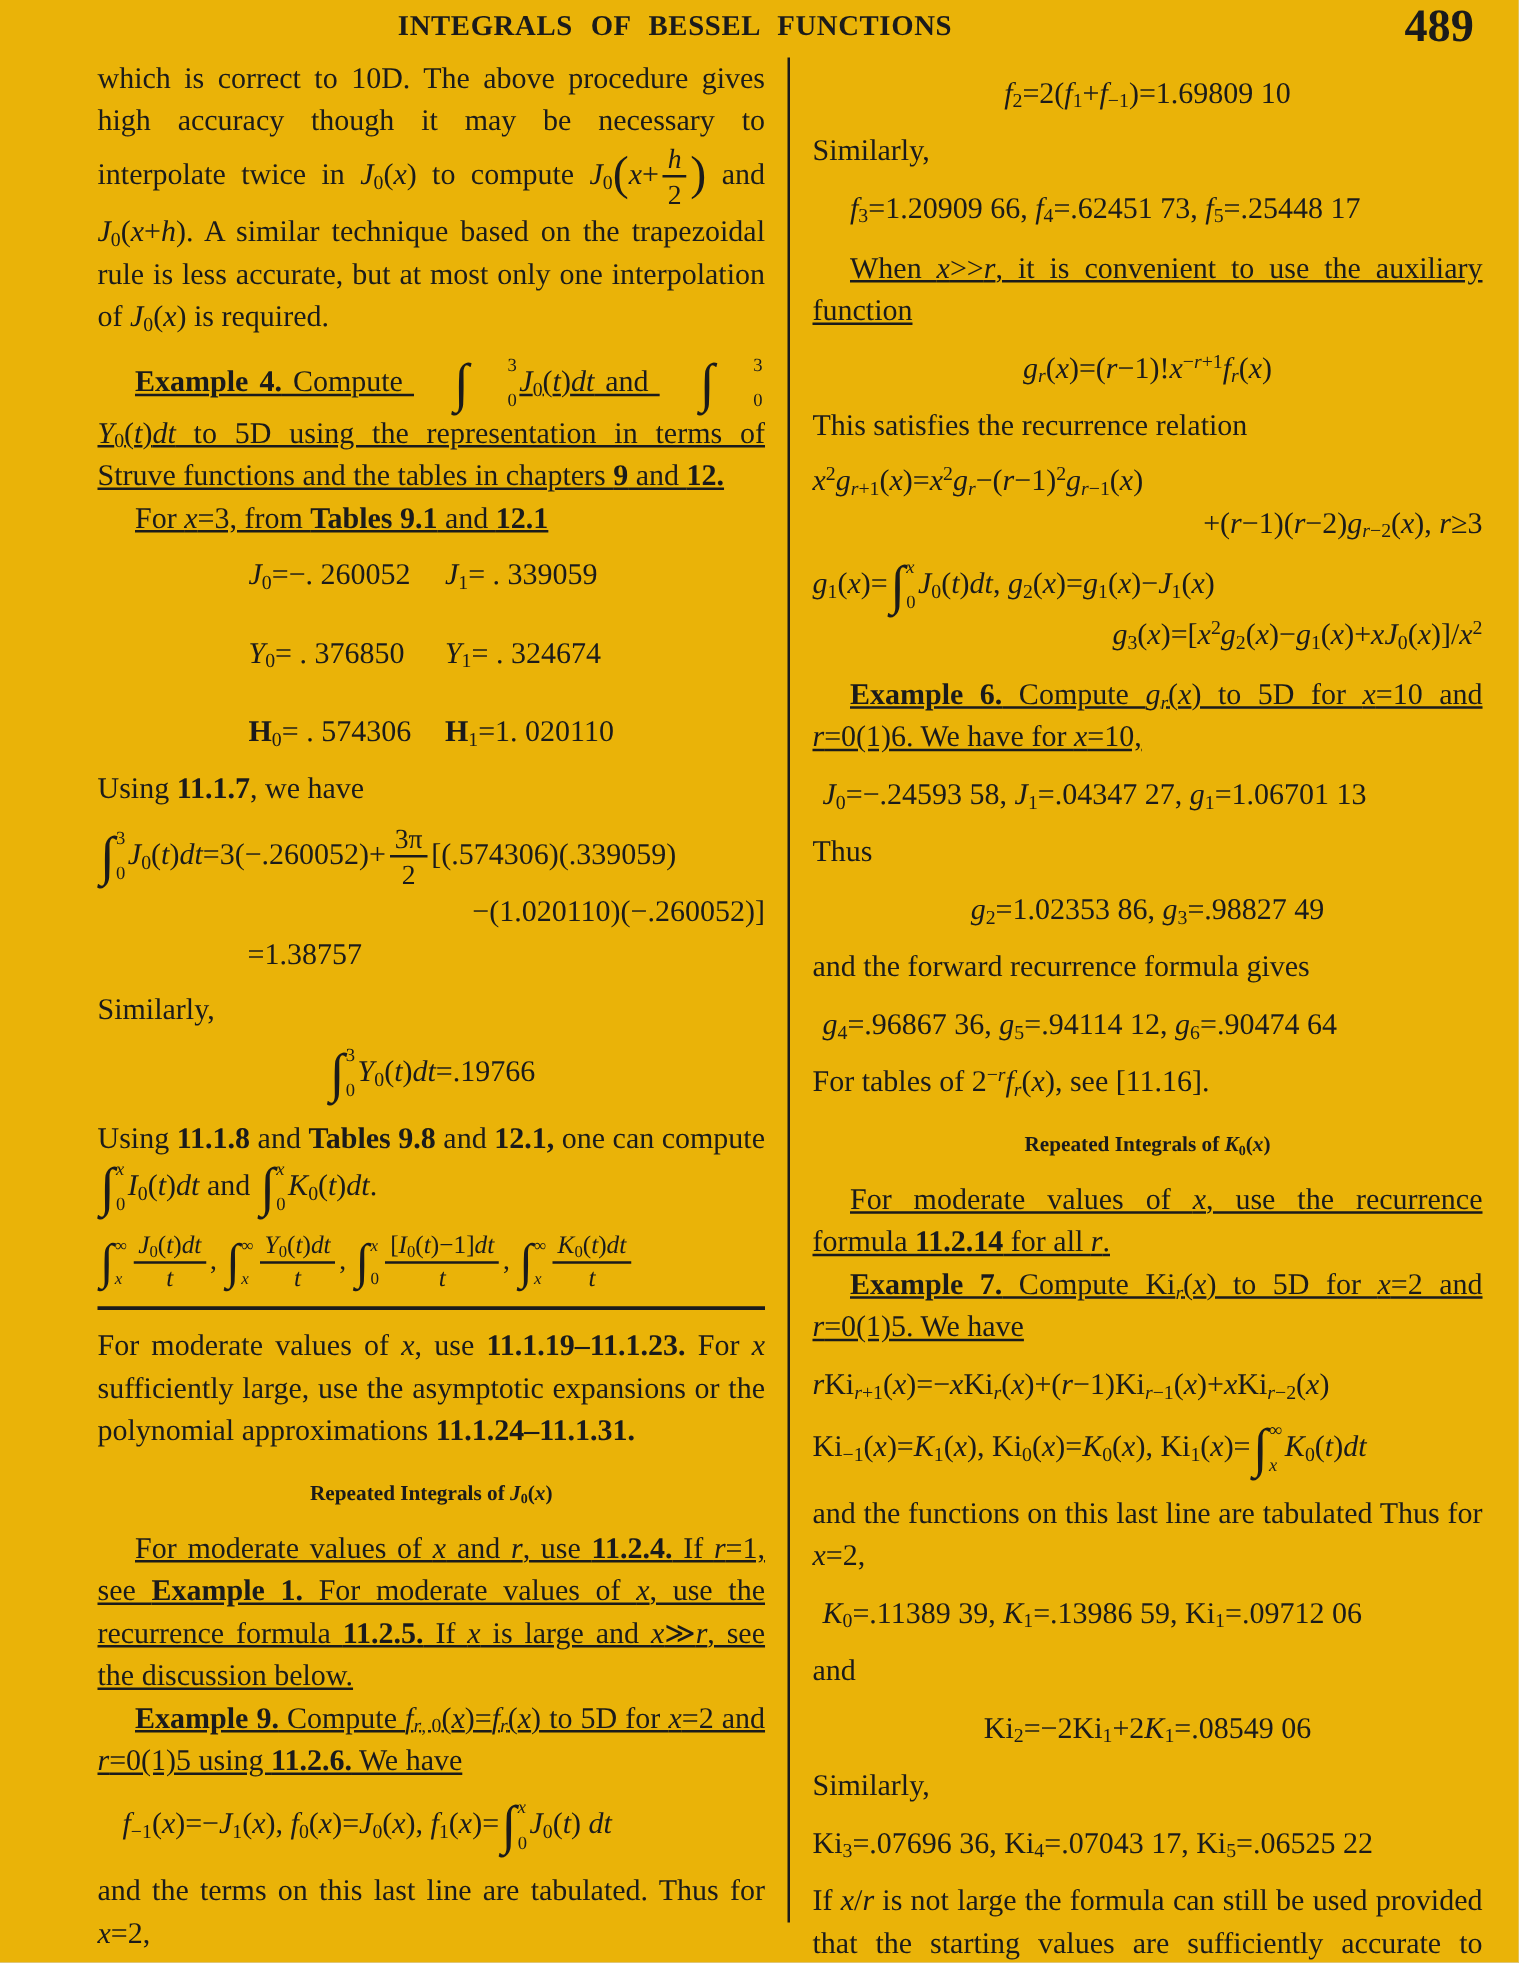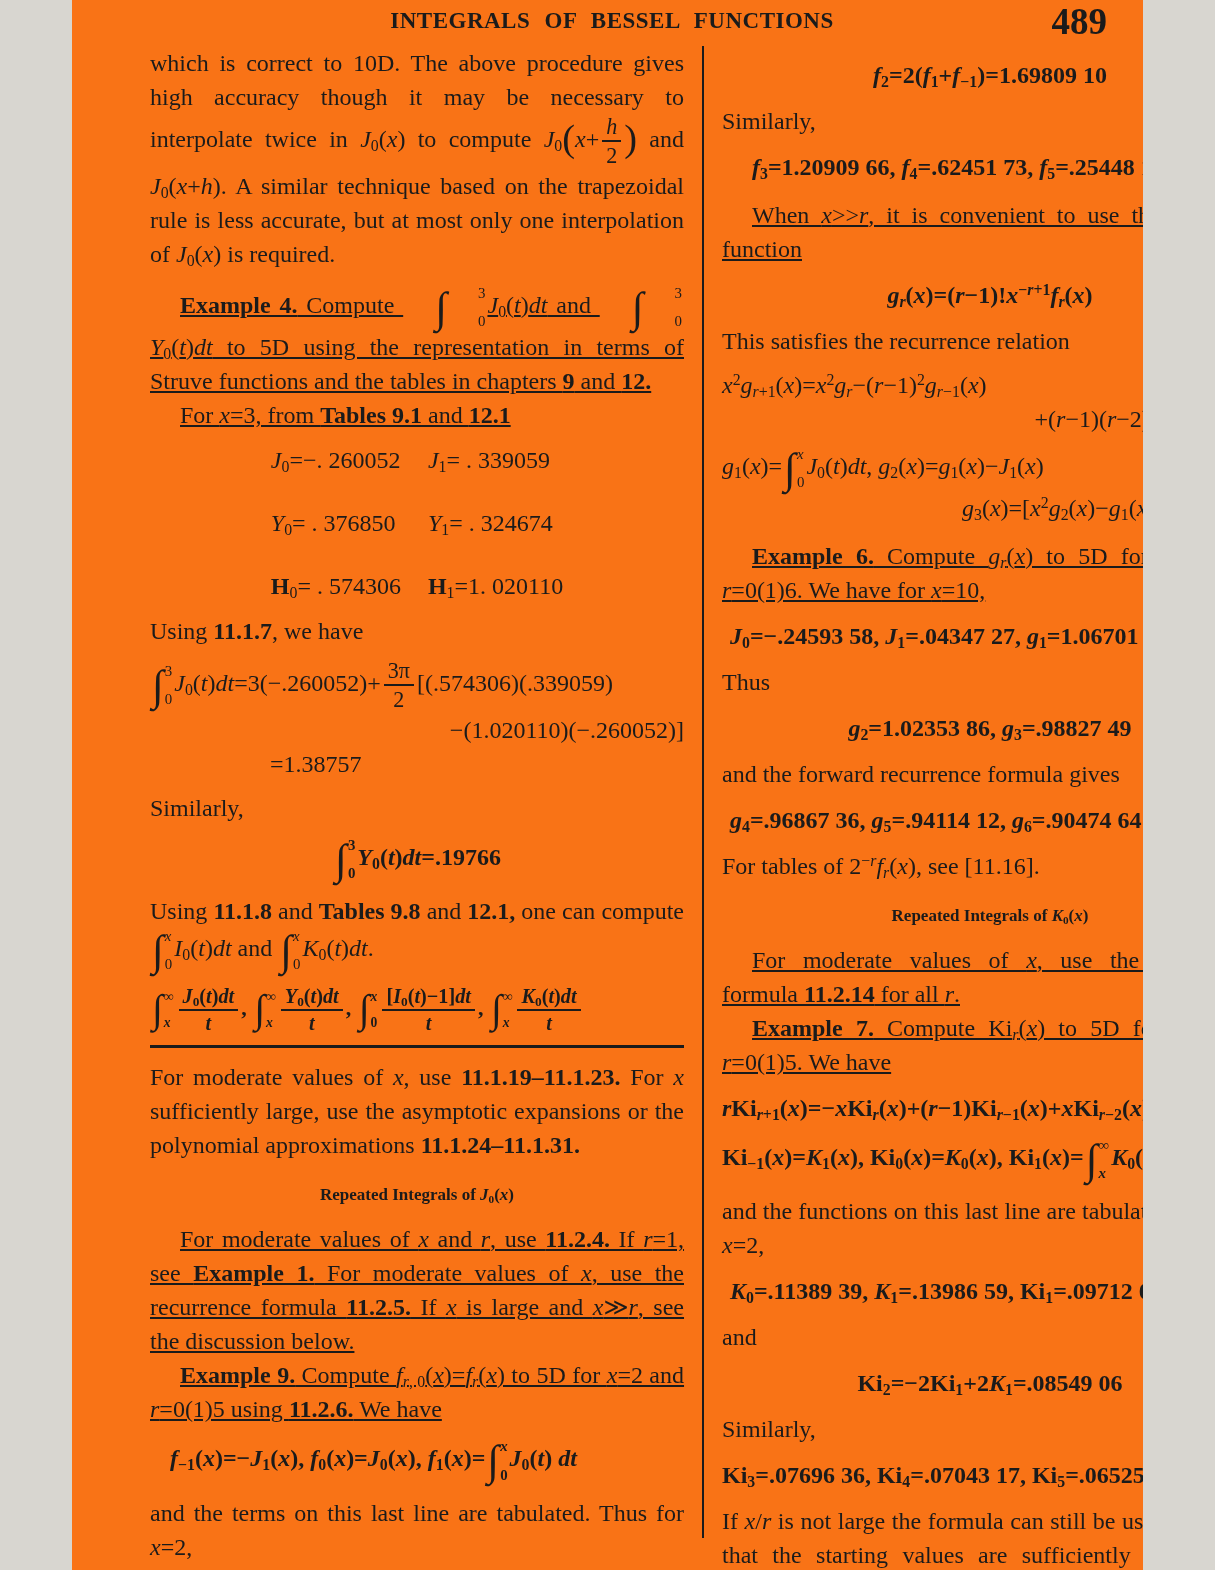--- a/index.html
+++ b/index.html
@@ -1,18 +1,18 @@
 <!DOCTYPE html>
 <html><head>
 <meta charset="utf-8">
 <style>
   html,body{margin:0;padding:0;background:#d8d6d0;}
   .page{
-    position:relative;width:1071px;height:1570px;margin:0 auto;
-    background:#f97316;color:#1b1b1b;overflow:hidden;
+    position:relative;width:1215px;height:1570px;margin:0 auto;
+    background:#eab308;color:#1b1b1b;overflow:hidden;
     font-family:"Liberation Serif","DejaVu Serif",serif;
   }
   .running-title{
     position:absolute;top:8px;left:0;width:1080px;text-align:center;
     font-weight:bold;font-size:23px;letter-spacing:0.5px;word-spacing:8px;
   }
   .page-number{
     position:absolute;top:0px;right:36px;font-size:37px;font-weight:bold;
   }
   .col{
@@ -25,21 +25,21 @@
     position:absolute;left:630px;top:46px;width:2px;height:1492px;background:#1b1b1b;
   }
   p{margin:0;padding:0;}
   .ind{text-indent:30px;text-decoration:underline;}
   .gap{margin-top:14px;}
   i{font-style:italic;}
   b{font-weight:bold;}
   sub{font-size:0.66em;vertical-align:-0.25em;line-height:0;}
   sup{font-size:0.66em;vertical-align:0.5em;line-height:0;}
   
-  .eq{margin:12px 0;text-align:left;font-weight:bold;}
+  .eq{margin:12px 0;text-align:left;}
   .eqgroup{margin:10px 0;}
   .eqline{text-align:left;}
   .eqline.r{text-align:right;}
   .c{text-align:center;}
   .ml8{margin-left:8px;}
   .ml20{margin-left:20px;}
   .ml30{margin-left:30px;}
   .ml120{margin-left:120px;}
   .underlined{border-bottom:3px solid #1b1b1b;padding-bottom:10px;font-size:22px;}
   .sechead{text-align:center;font-weight:bold;font-size:17px;margin:16px 0 10px 0;text-indent:0;}

